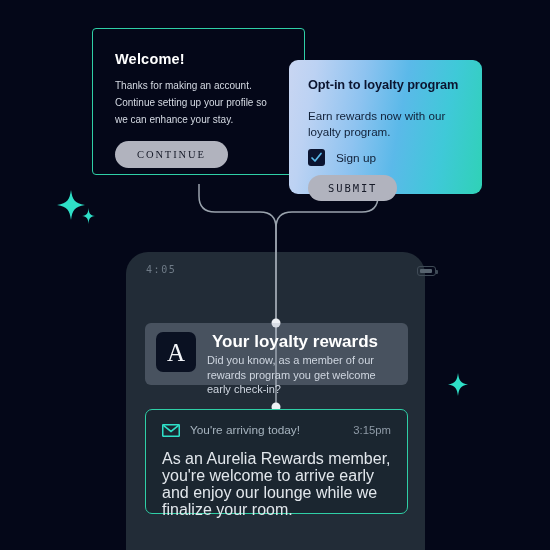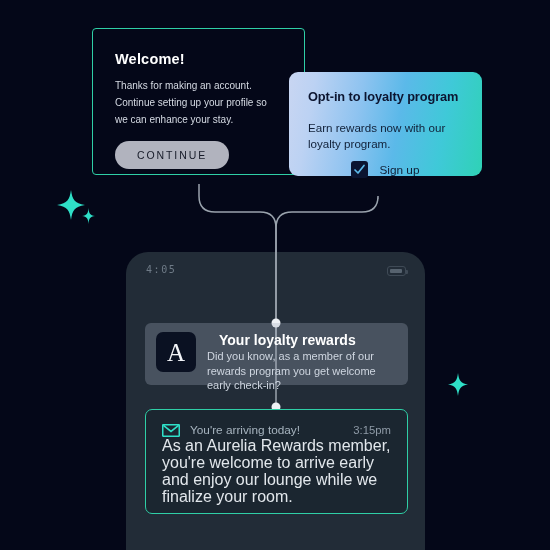--- a/index.html
+++ b/index.html
@@ -33,20 +33,21 @@
     width: 299px;
     height: 298px;
     background: #222c37;
     border-radius: 22px 22px 0 0;
   }
   .status-bar {
     position: absolute;
     left: 0; top: 12px;
     width: 100%;
     height: 16px;
+    padding-left: 30px;
   }
   .status-time {
     position: absolute;
     left: 20px;
     top: 0;
     font-size: 10px;
     letter-spacing: 1.6px;
     color: #6f7b87;
     font-family: "DejaVu Sans Mono", monospace;
   }
@@ -105,31 +106,31 @@
   }
   .pill-btn {
     display: inline-block;
     background: #b1b3be;
     color: #161a28;
     border: none;
     border-radius: 20px;
     padding: 8px 22px;
     font-size: 10.5px;
     letter-spacing: 1.9px;
-    font-family: Liberation Sans, sans-serif;
+    font-family: Liberation Serif, serif;
     cursor: pointer;
   }
 
   
   .loyalty-card {
     position: absolute;
     left: 289px;
-    top: 72px;
+    top: 60px;
     width: 193px;
-    height: 104px;
+    height: 134px;
     box-sizing: border-box;
     border-radius: 9px;
     padding: 17px 19px;
     background: linear-gradient(100deg,
         #c9d6f2 0%,
         #bcd2f3 13%,
         #8ec3f0 36%,
         #5bb9e9 56%,
         #3fc9d8 78%,
         #2fd2b6 100%);
@@ -145,21 +146,20 @@
     margin: 16px 0 10px 0;
     font-size: 11.6px;
     line-height: 15.5px;
     color: #102038;
   }
   .checkrow {
     display: flex;
     align-items: center;
     gap: 11px;
     margin-bottom: 9px;
-    justify-content: center;
   }
   .checkbox {
     position: relative;
     width: 17px;
     height: 17px;
     background: #0b1430;
     border-radius: 3px;
     flex: none;
     cursor: pointer;
   }
@@ -204,22 +204,22 @@
     border-radius: 7px;
     display: flex;
     align-items: center;
     justify-content: center;
     color: #f2f4f8;
     font-family: "Liberation Serif", serif;
     font-size: 25px;
     line-height: 1;
   }
   .notif-title {
-    margin: 0 0 1px 12px;
-    font-size: 14px;
+    margin: 0 0 1px 5px;
+    font-size: 17px;
     font-weight: bold;
     color: #ffffff;
   }
   .notif-body {
     margin: 0;
     font-size: 11px;
     line-height: 14.5px;
     color: #cfd6e0;
   }
 
@@ -232,20 +232,21 @@
     height: 105px;
     box-sizing: border-box;
     background: #1b2630;
     border: 1.4px solid #2fcfa6;
     border-radius: 7px;
     padding: 13px 16px;
   }
   .msg-head {
     display: flex;
     align-items: center;
+    margin-bottom: 13px;
   }
   .mail-icon { flex: none; margin-right: 10px; display: block; }
   .msg-subject {
     font-size: 11.8px;
     color: #a7b4bf;
     flex: 1;
   }
   .msg-time {
     font-size: 11.3px;
     color: #8e9aa6;
@@ -289,20 +290,21 @@
     <h2 class="loyalty-title">Opt-in to loyalty program</h2>
     <p class="loyalty-body">Earn rewards now with our loyalty program.</p>
     <div class="checkrow">
       <span class="checkbox">
         <svg width="13" height="13" viewBox="0 0 13 13">
           <path d="M2 7 L5 10 L11 2.5" fill="none" stroke="#5bb9e9" stroke-width="1.7" stroke-linecap="round" stroke-linejoin="round"></path>
         </svg>
       </span>
       <span class="checkbox-label">Sign up</span>
     </div>
+    <button class="submit-btn">SUBMIT</button>
   </div>
 
   <div class="notif-card">
     <div class="app-icon">A</div>
     <div>
       <p class="notif-title">Your loyalty rewards</p>
       <p class="notif-body">Did you know, as a member of our rewards program you get welcome early check-in?</p>
     </div>
   </div>
 

